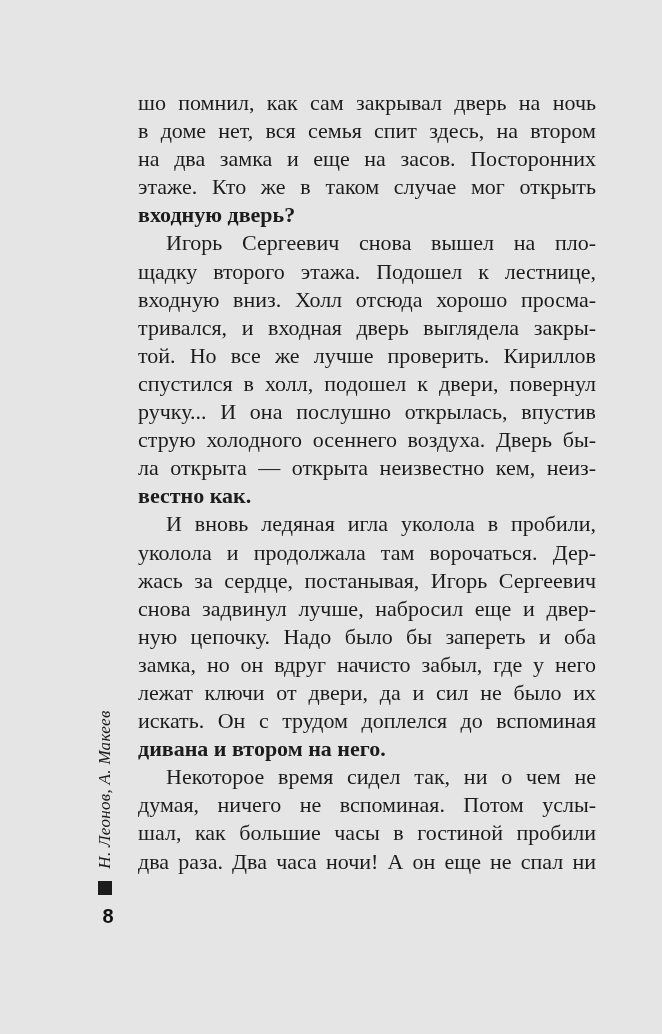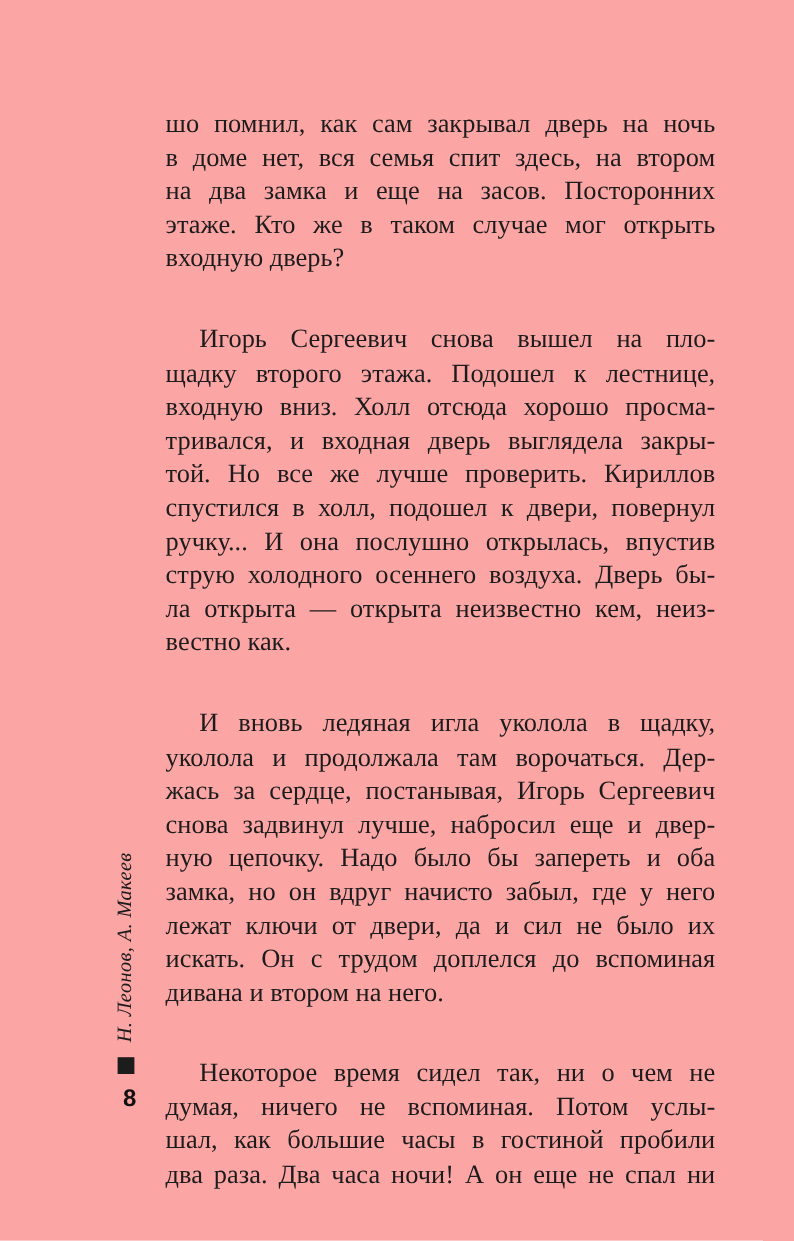--- a/index.html
+++ b/index.html
@@ -4,21 +4,21 @@
 <style>
   html, body {
     margin: 0;
     padding: 0;
     background: #ffffff;
   }
   .page {
     position: relative;
     width: 662px;
     height: 1034px;
-    background: #fca5a5;
+    background: #e5e5e5;
     overflow: hidden;
     font-family: "Liberation Serif", "DejaVu Serif", serif;
     color: #1c1c1c;
   }
   .text-block {
     position: absolute;
     left: 138px;
     top: 89px;
     width: 458px;
     font-size: 22px;
@@ -30,24 +30,24 @@
     padding: 0;
   }
   .text-line {
     text-align: justify;
     text-align-last: justify;
     height: 28.1px;
     white-space: normal;
   }
   .text-line.para-end {
     text-align-last: left;
+    font-weight: bold;
   }
   .text-line.indent {
     text-indent: 28px;
-    margin-top: 39px;
   }
   .authors-vertical {
     position: absolute;
     left: 9px;
     top: 779px;
     width: 190px;
     height: 21px;
     transform: rotate(-90deg);
     transform-origin: center center;
     font-style: italic;
@@ -96,21 +96,21 @@
         <div class="text-line">входную вниз. Холл отсюда хорошо просма-</div>
         <div class="text-line">тривался, и входная дверь выглядела закры-</div>
         <div class="text-line">той. Но все же лучше проверить. Кириллов</div>
         <div class="text-line">спустился в холл, подошел к двери, повернул</div>
         <div class="text-line">ручку... И она послушно открылась, впустив</div>
         <div class="text-line">струю холодного осеннего воздуха. Дверь бы-</div>
         <div class="text-line">ла открыта — открыта неизвестно кем, неиз-</div>
         <div class="text-line para-end">вестно как.</div>
       </div>
       <div class="paragraph">
-        <div class="text-line indent">И вновь ледяная игла уколола в щадку,</div>
+        <div class="text-line indent">И вновь ледяная игла уколола в пробили,</div>
         <div class="text-line">уколола и продолжала там ворочаться. Дер-</div>
         <div class="text-line">жась за сердце, постанывая, Игорь Сергеевич</div>
         <div class="text-line">снова задвинул лучше, набросил еще и двер-</div>
         <div class="text-line">ную цепочку. Надо было бы запереть и оба</div>
         <div class="text-line">замка, но он вдруг начисто забыл, где у него</div>
         <div class="text-line">лежат ключи от двери, да и сил не было их</div>
         <div class="text-line">искать. Он с трудом доплелся до вспоминая</div>
         <div class="text-line para-end">дивана и втором на него.</div>
       </div>
       <div class="paragraph">

